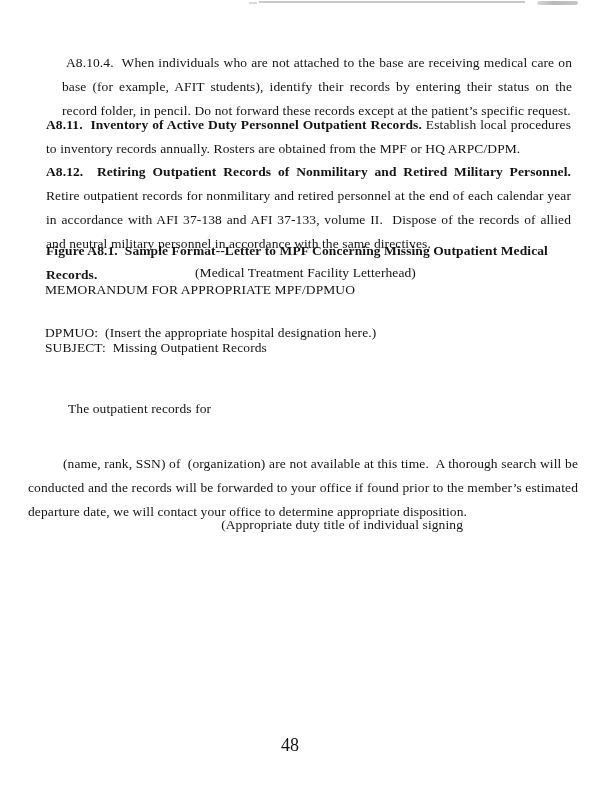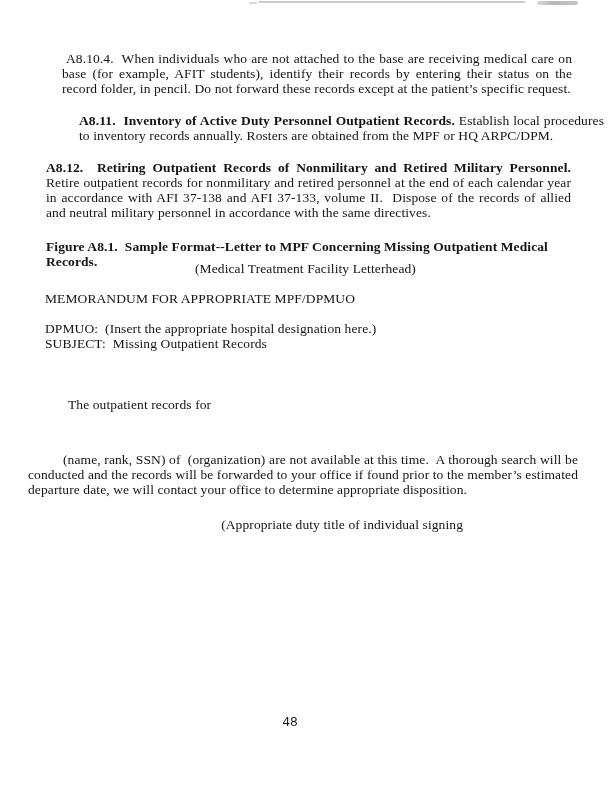--- a/index.html
+++ b/index.html
@@ -12,33 +12,34 @@
     width: 611px;
     height: 792px;
     background: #ffffff;
     font-family: "Liberation Serif", serif;
     color: #141414;
     overflow: hidden;
   }
   .t {
     position: absolute;
     font-size: 13.5px;
-    line-height: 15px;
+    line-height: 24px;
     white-space: pre-wrap;
     letter-spacing: 0.1px;
   }
   .j { text-align: justify; }
   .b { font-weight: bold; }
   .center { text-align: center; }
   .sig { line-height: 23px; text-align: right; }
   .pagenum {
     position: absolute;
-    font-family: Liberation Mono, monospace;
-    font-size: 13px;
+    font-family: Liberation Serif, serif;
+    font-size: 18px;
     text-align: center;
+    margin-top: 20px;
   }
   .artifact { position: absolute; }
   .artifact-line {
     left: 259px; top: 1px; width: 266px; height: 2px;
     background: #c9c9cb;
   }
   .artifact-dots {
     left: 249px; top: 2px; width: 8px; height: 2px;
     background: #dadadc;
   }
@@ -52,29 +53,29 @@
 <body>
 
 <div class="page">
 
   <div class="artifact artifact-dots"></div>
   <div class="artifact artifact-line"></div>
   <div class="artifact artifact-smudge"></div>
 
   <div class="t j" style="left:62px; top:51px; width:510px; text-indent:4px;">A8.10.4.  When individuals who are not attached to the base are receiving medical care on base (for example, AFIT students), identify their records by entering their status on the record folder, in pencil. Do not forward these records except at the patient’s specific request.</div>
 
-  <div class="t j" style="left:46px; top:113px; width:525px;margin-left:33px;"><b class="b">A8.11.  Inventory of Active Duty Personnel Outpatient Records.</b><span> Establish local procedures to inventory records annually. Rosters are obtained from the MPF or HQ ARPC/DPM.</span></div>
+  <div class="t j" style="left:46px; top:113px; width:525px;"><b class="b">A8.11.  Inventory of Active Duty Personnel Outpatient Records.</b><span> Establish local procedures to inventory records annually. Rosters are obtained from the MPF or HQ ARPC/DPM.</span></div>
 
   <div class="t j" style="left:46px; top:160px; width:525px;"><b class="b">A8.12.  Retiring Outpatient Records of Nonmilitary and Retired Military Personnel.</b><span> Retire outpatient records for nonmilitary and retired personnel at the end of each calendar year in accordance with AFI 37-138 and AFI 37-133, volume II.  Dispose of the records of allied and neutral military personnel in accordance with the same directives.</span></div>
 
   <div class="t b" style="left:46px; top:239px; width:540px;">Figure A8.1.  Sample Format--Letter to MPF Concerning Missing Outpatient Medical Records.</div>
 
   <div class="t center" style="left:0; top:261px; width:611px;">(Medical Treatment Facility Letterhead)</div>
 
-  <div class="t" style="left:45px; top:291px; width:540px;">MEMORANDUM FOR APPROPRIATE MPF/DPMUO</div>
+  <div class="t" style="left:45px; top:278px; width:540px;">MEMORANDUM FOR APPROPRIATE MPF/DPMUO</div>
 
   <div class="t" style="left:45px; top:321px; width:540px;">DPMUO:  (Insert the appropriate hospital designation here.)</div>
 
   <div class="t" style="left:45px; top:336px; width:540px;">SUBJECT:  Missing Outpatient Records</div>
 
   <div class="t j" style="left:28px; top:452px; width:550px; text-indent:35px;">(name, rank, SSN) of  (organization) are not available at this time.  A thorough search will be conducted and the records will be forwarded to your office if found prior to the member’s estimated departure date, we will contact your office to determine appropriate disposition.</div>
 
   <div class="t" style="left:68px; top:397px; width:500px;">The outpatient records for</div>
 
   <div class="t sig" style="left:143px; top:513px; width:320px;">(Appropriate duty title of individual signing</div>

